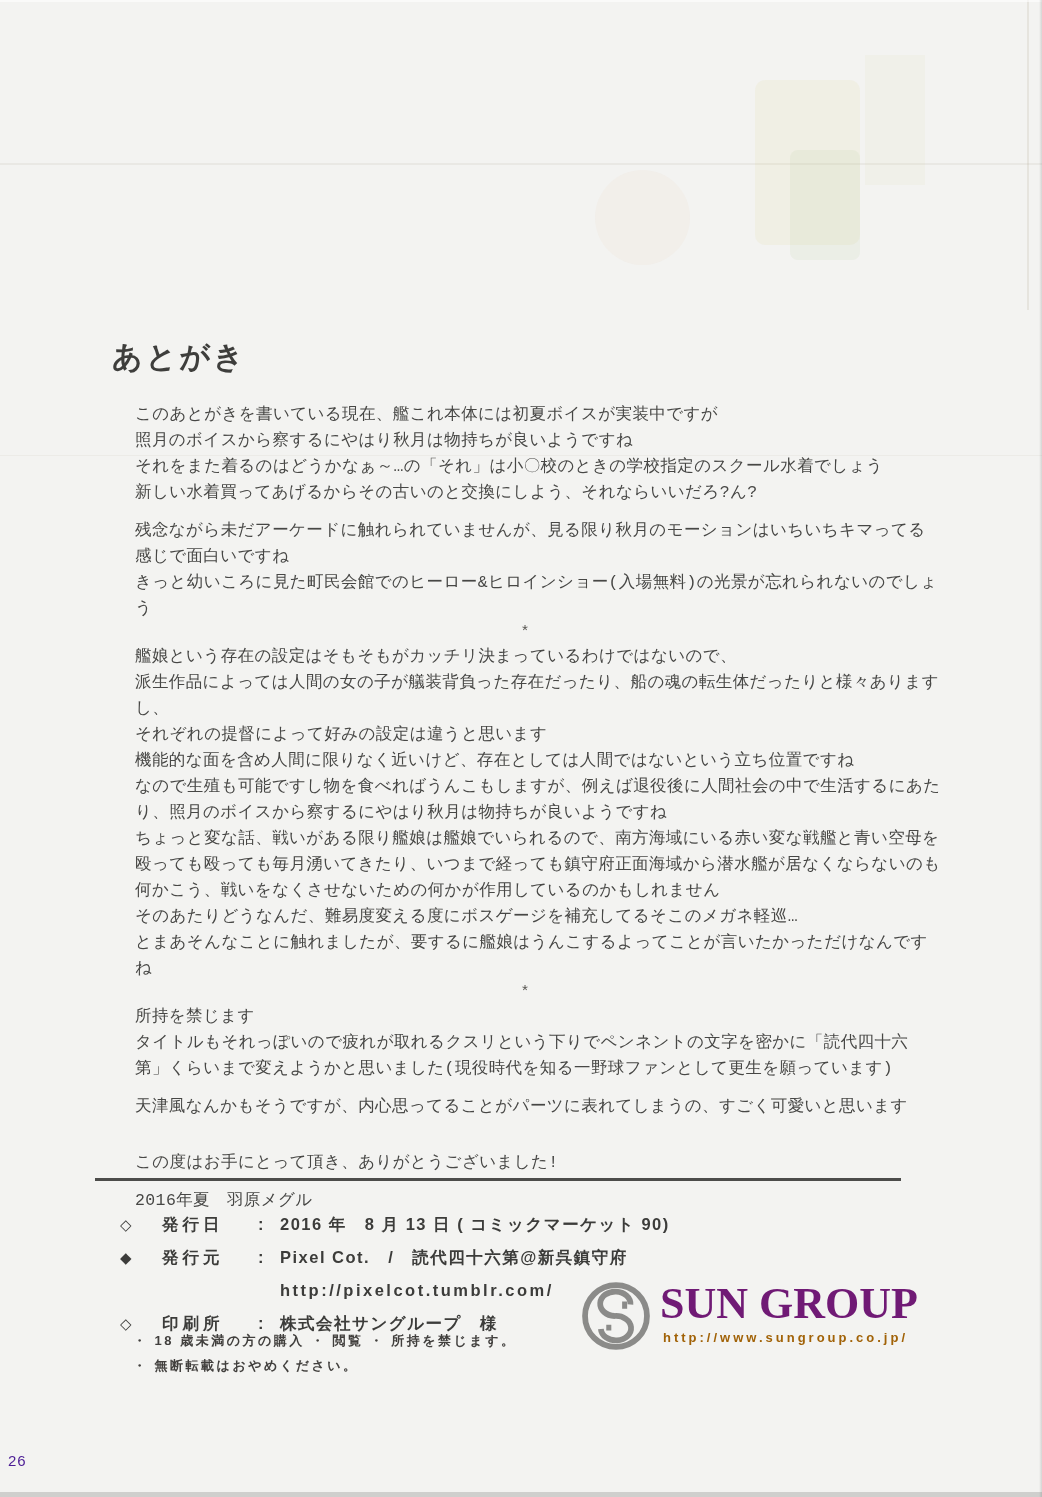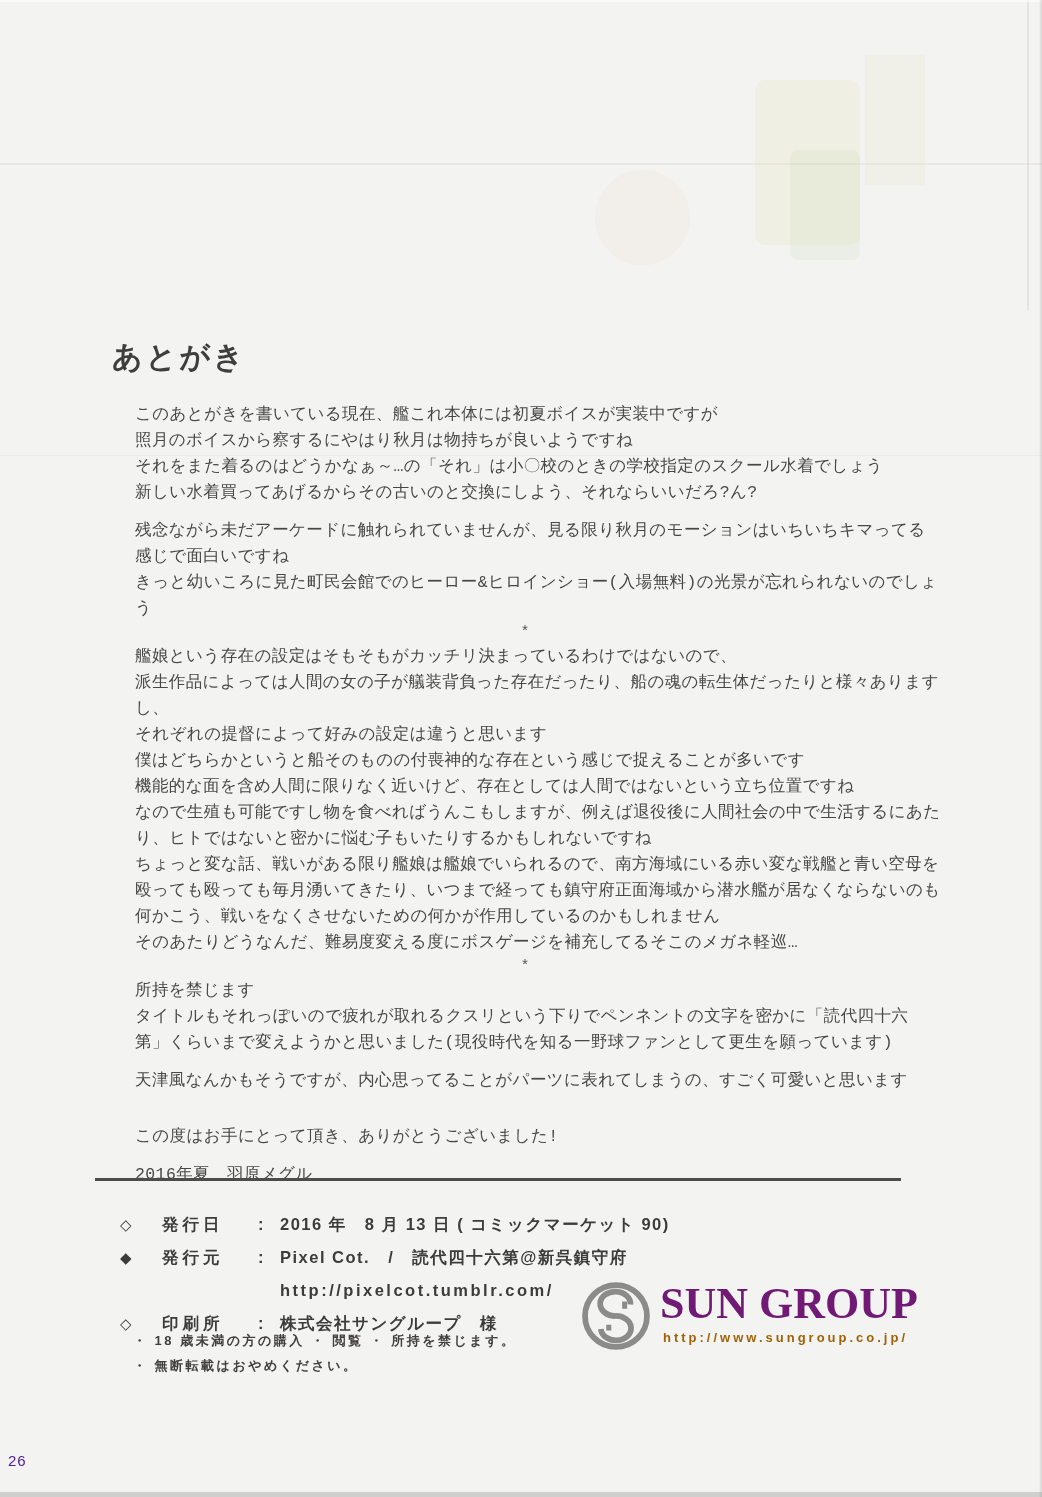--- a/index.html
+++ b/index.html
@@ -102,25 +102,25 @@
       <div class="line">照月のボイスから察するにやはり秋月は物持ちが良いようですね</div>
       <div class="line">それをまた着るのはどうかなぁ～…の「それ」は小〇校のときの学校指定のスクール水着でしょう</div>
       <div class="line">新しい水着買ってあげるからその古いのと交換にしよう、それならいいだろ?ん?</div>
       <div class="gap"></div>
       <div class="line">残念ながら未だアーケードに触れられていませんが、見る限り秋月のモーションはいちいちキマってる感じで面白いですね</div>
       <div class="line">きっと幼いころに見た町民会館でのヒーロー&amp;ヒロインショー(入場無料)の光景が忘れられないのでしょう</div>
       <div class="star">*</div>
       <div class="line">艦娘という存在の設定はそもそもがカッチリ決まっているわけではないので、</div>
       <div class="line">派生作品によっては人間の女の子が艤装背負った存在だったり、船の魂の転生体だったりと様々ありますし、</div>
       <div class="line">それぞれの提督によって好みの設定は違うと思います</div>
-      <div class="line">僕はどちらかというと船そのものの付喪神的な存在という感じで捉えることが多いです</div>
       <div class="line">機能的な面を含め人間に限りなく近いけど、存在としては人間ではないという立ち位置ですね</div>
-      <div class="line">なので生殖も可能ですし物を食べればうんこもしますが、例えば退役後に人間社会の中で生活するにあたり、ヒトではないと密かに悩む子もいたりするかもしれないですね</div>
+      <div class="line">なので生殖も可能ですし物を食べればうんこもしますが、例えば退役後に人間社会の中で生活するにあたり、照月のボイスから察するにやはり秋月は物持ちが良いようですね</div>
       <div class="line">ちょっと変な話、戦いがある限り艦娘は艦娘でいられるので、南方海域にいる赤い変な戦艦と青い空母を殴っても殴っても毎月湧いてきたり、いつまで経っても鎮守府正面海域から潜水艦が居なくならないのも何かこう、戦いをなくさせないための何かが作用しているのかもしれません</div>
       <div class="line">そのあたりどうなんだ、難易度変える度にボスゲージを補充してるそこのメガネ軽巡…</div>
+      <div class="line">とまあそんなことに触れましたが、要するに艦娘はうんこするよってことが言いたかっただけなんですね</div>
       <div class="star">*</div>
       <div class="line">所持を禁じます</div>
       <div class="line">タイトルもそれっぽいので疲れが取れるクスリという下りでペンネントの文字を密かに「読代四十六第」くらいまで変えようかと思いました(現役時代を知る一野球ファンとして更生を願っています)</div>
       <div class="gap"></div>
       <div class="line">天津風なんかもそうですが、内心思ってることがパーツに表れてしまうの、すごく可愛いと思います</div>
       <div class="gap2"></div>
       <div class="line">この度はお手にとって頂き、ありがとうございました!</div>
       <div class="gap"></div>
       <div class="line">2016年夏　羽原メグル</div>
     </div>

